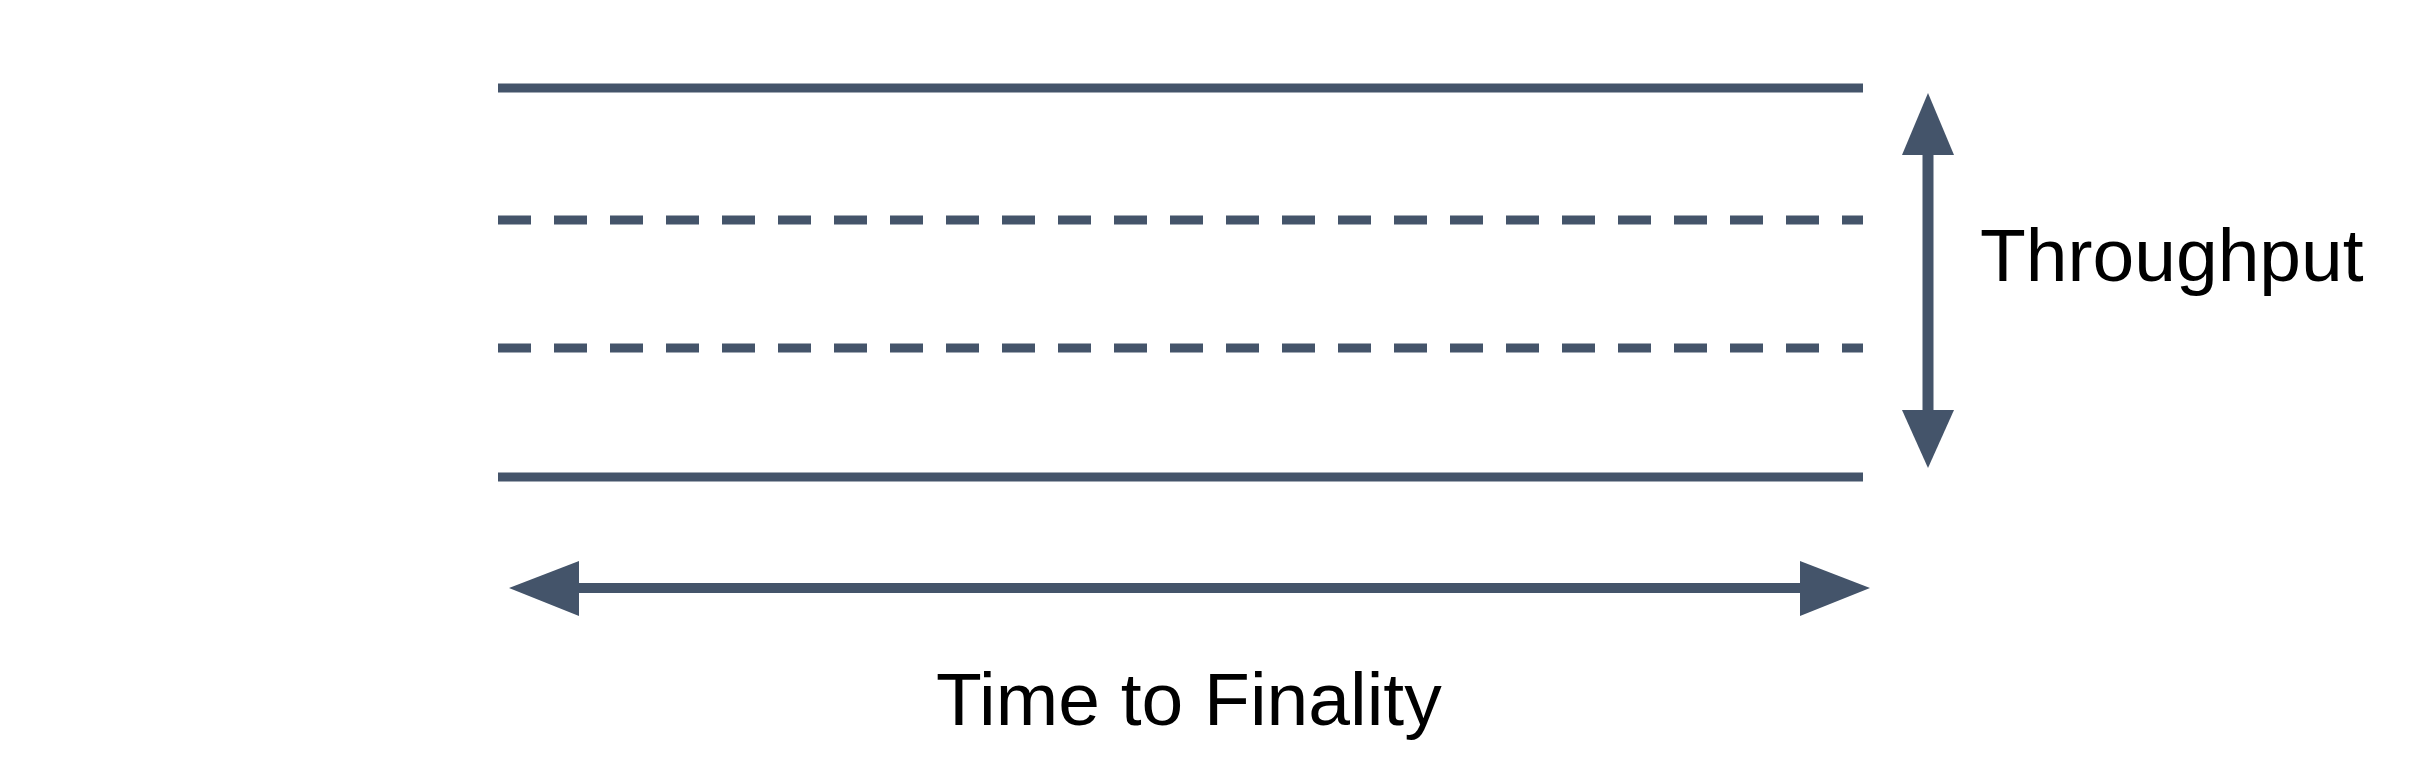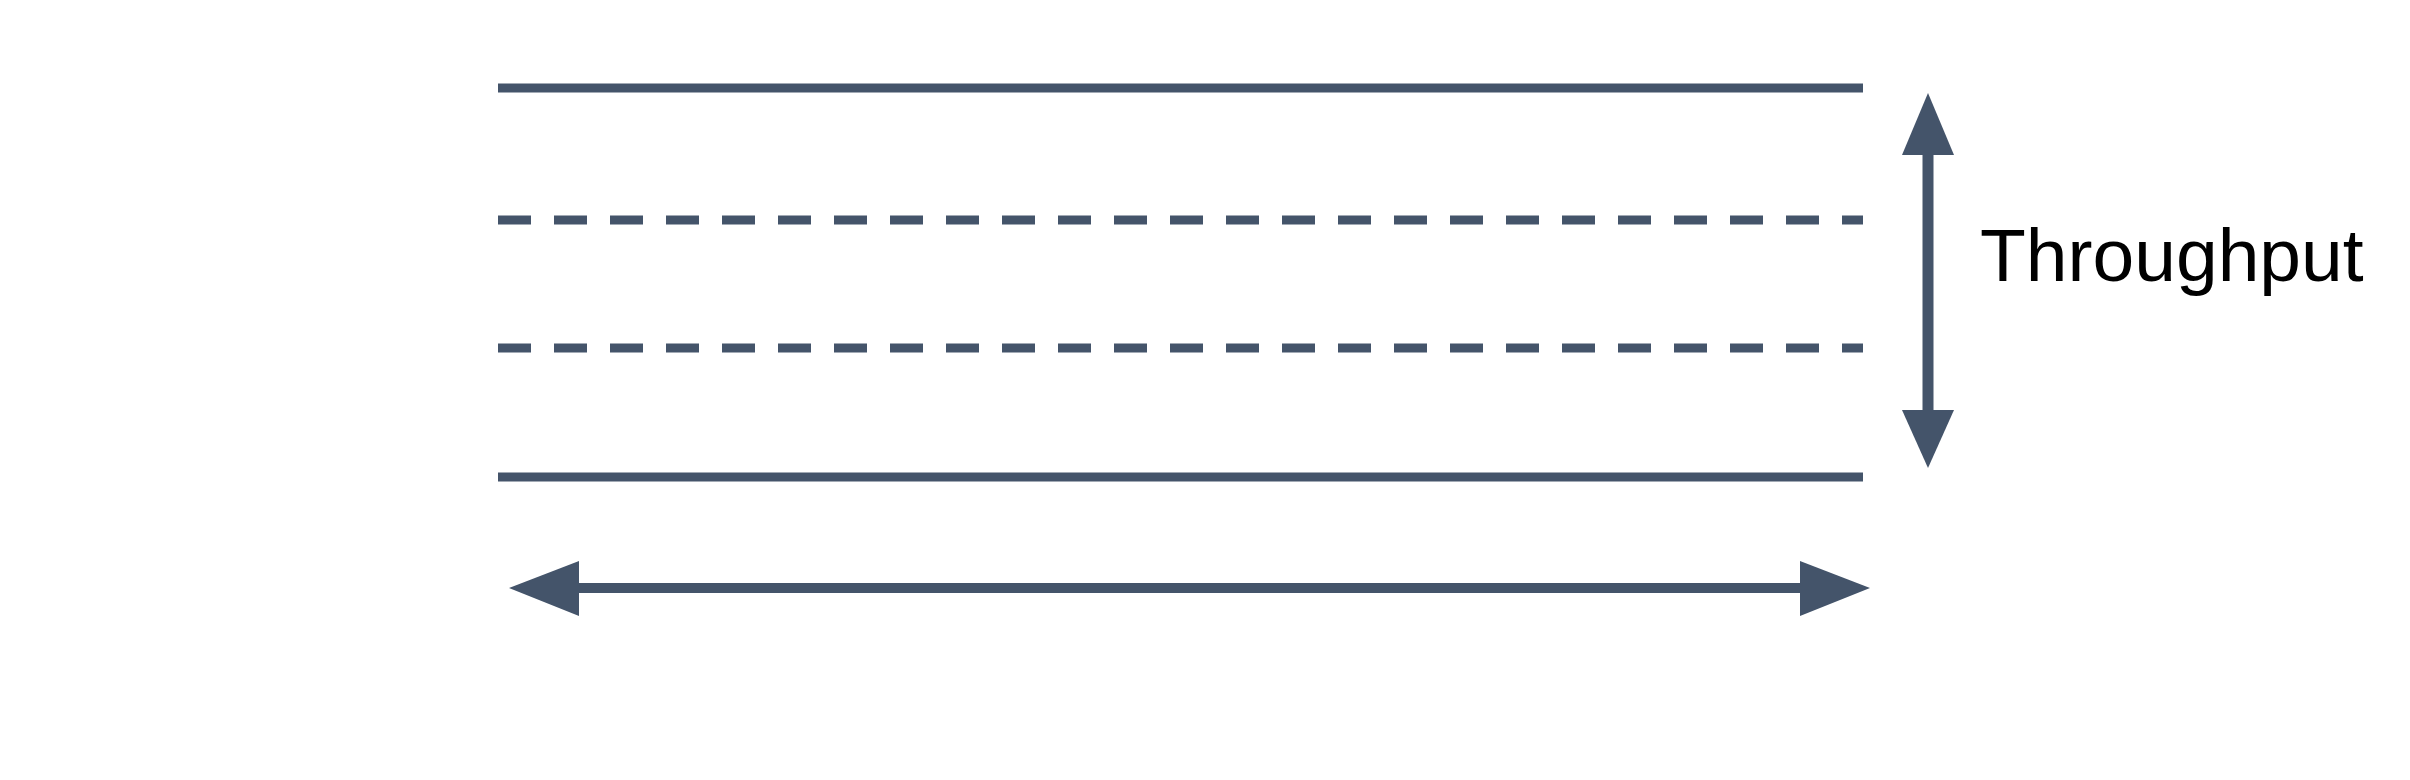--- a/index.html
+++ b/index.html
@@ -68,14 +68,15 @@
 
     <g>
       <rect x="575" y="583" width="1228" height="10" fill="#44546A"></rect>
       <polygon points="509,588 579,561 579,616" fill="#44546A"></polygon>
       <polygon points="1870,588 1800,561 1800,616" fill="#44546A"></polygon>
     </g>
   </svg>
 
   <div class="diagram-label" id="throughput-label">Throughput</div>
 
+  <div class="diagram-label" id="time-to-finality-label">Time to Finality</div>
 
 </div>
 
 </body></html>

